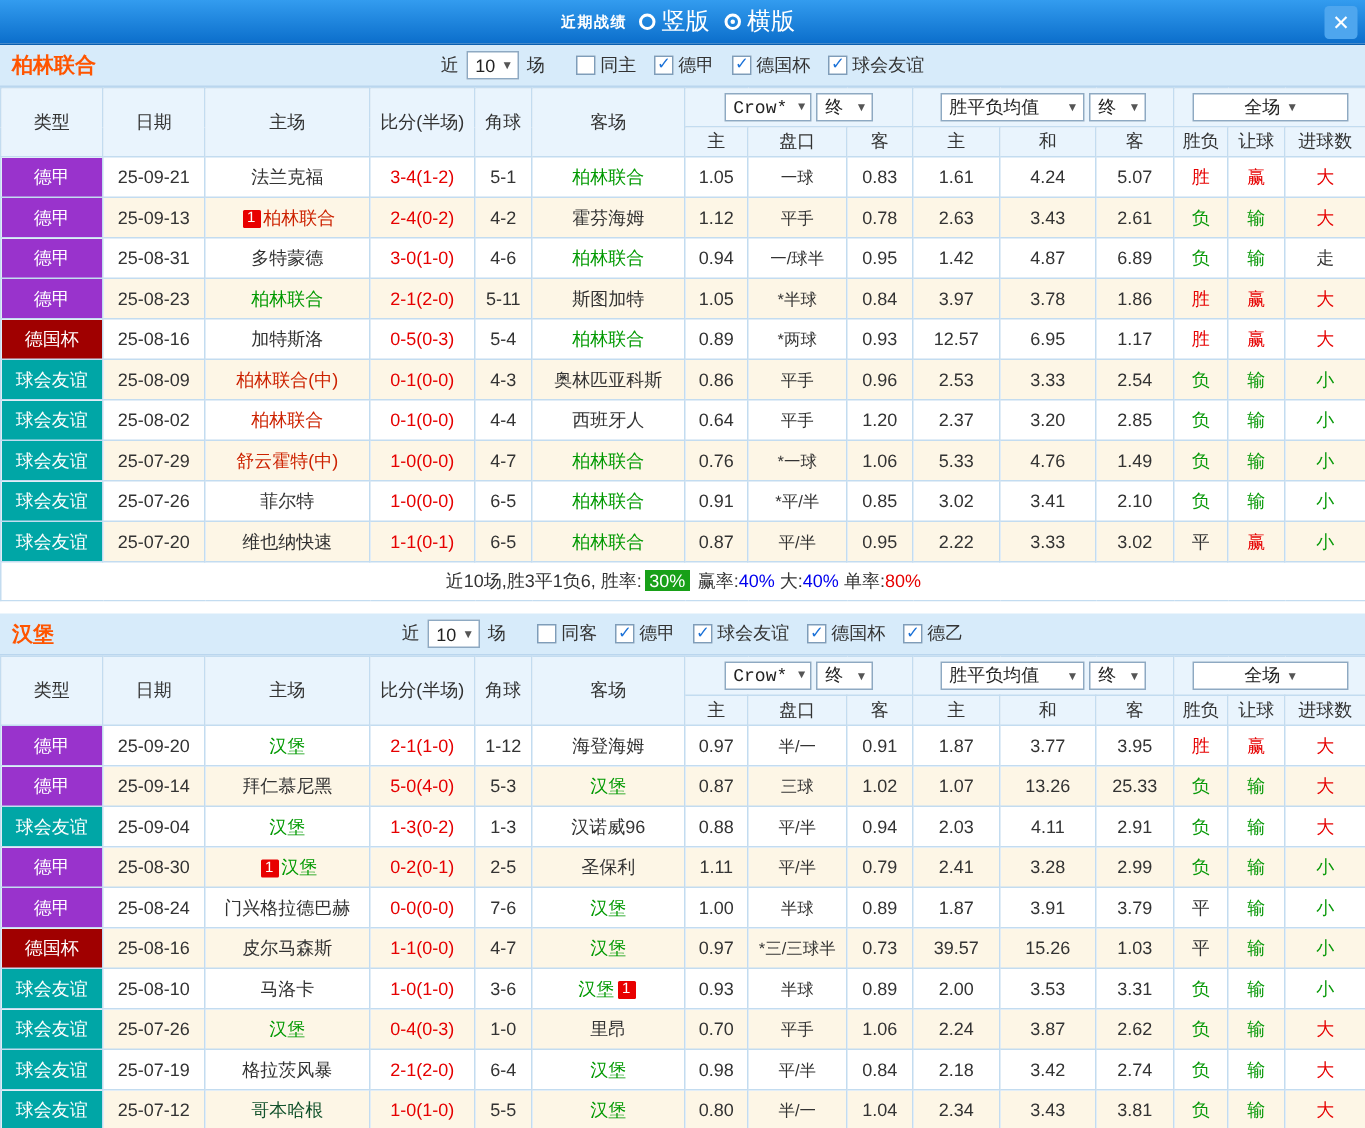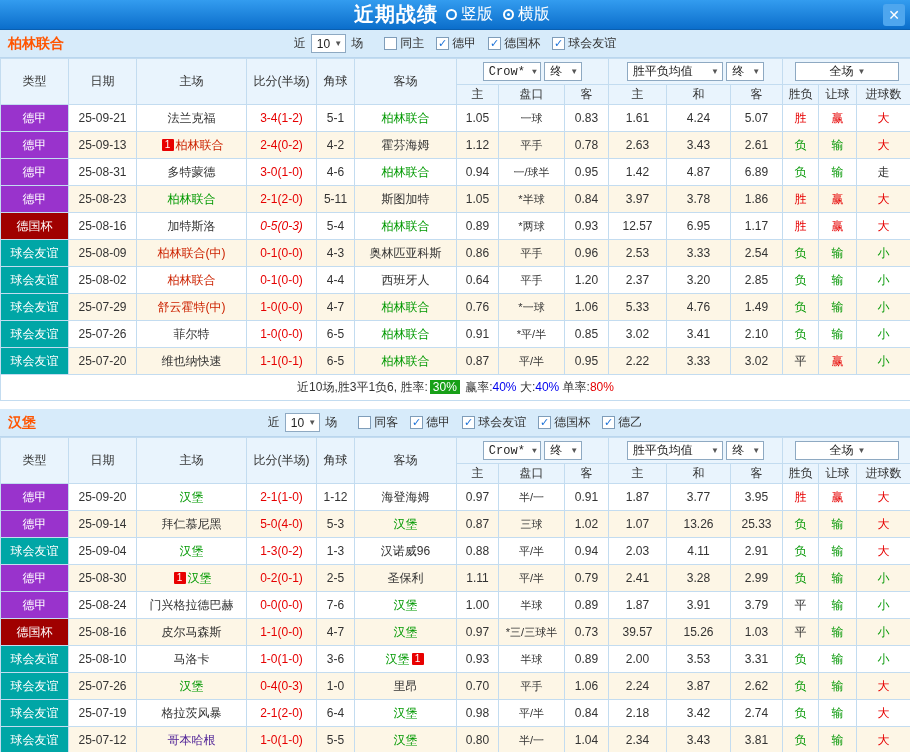--- a/index.html
+++ b/index.html
@@ -3,21 +3,21 @@
 <meta charset="utf-8">
 <style>
   * { margin:0; padding:0; box-sizing:border-box; }
   html,body { width:910px; height:752px; overflow:hidden; background:#fff;
     font-family:"Liberation Sans","DejaVu Sans",sans-serif; font-size:12px; color:#333; }
 
   
   .titlebar { height:30px; background:linear-gradient(180deg,#339CEF 0%,#0B6ECB 100%);
     border-bottom:1px solid #0A5FB0; display:flex; align-items:center; justify-content:center;
     position:relative; color:#fff; }
-  .title { font-size:20px; font-weight:bold; letter-spacing:1px; }
+  .title { font-size:10px; font-weight:bold; letter-spacing:1px; }
   .radio-group { display:flex; align-items:center; margin-left:8px; gap:4px; }
   .radio { width:11px; height:11px; border:2px solid #fff; border-radius:50%;
     display:inline-block; position:relative; cursor:pointer; }
   .radio.checked::after { content:''; position:absolute; left:2px; top:2px; right:2px; bottom:2px;
     background:#fff; border-radius:50%; }
   .radio-label { font-size:16px; margin-right:6px; }
   .close-btn { position:absolute; right:5px; top:4px; width:22px; height:22px; background:#4EA6EE;
     border-radius:3px; color:#fff; font-weight:bold; font-size:14px; line-height:22px;
     text-align:center; cursor:pointer; }
 
@@ -242,21 +242,21 @@
           <td>3.78</td>
           <td>1.86</td>
           <td style="color: rgb(230, 0, 0);">胜</td>
           <td style="color: rgb(230, 0, 0);">赢</td>
           <td style="color: rgb(230, 0, 0);">大</td>
         </tr>
         <tr>
           <td class="league" style="background: rgb(160, 0, 0);">德国杯</td>
           <td>25-08-16</td>
           <td><span class="team-link" style="color: rgb(51, 51, 51);">加特斯洛</span></td>
-          <td><span class="score-link" style="color: rgb(230, 0, 0); font-style: italic;">0-5(0-3)</span></td>
+          <td><span class="score-link" style="color: rgb(230, 0, 0);">0-5(0-3)</span></td>
           <td>5-4</td>
           <td><span class="team-link" style="color: rgb(0, 153, 0);">柏林联合</span></td>
           <td>0.89</td>
           <td class="hcap">*两球</td>
           <td>0.93</td>
           <td>12.57</td>
           <td>6.95</td>
           <td>1.17</td>
           <td style="color: rgb(230, 0, 0);">胜</td>
           <td style="color: rgb(230, 0, 0);">赢</td>
@@ -613,21 +613,21 @@
           <td>2.18</td>
           <td>3.42</td>
           <td>2.74</td>
           <td style="color: rgb(10, 154, 10);">负</td>
           <td style="color: rgb(10, 154, 10);">输</td>
           <td style="color: rgb(230, 0, 0);">大</td>
         </tr>
         <tr class="alt">
           <td class="league" style="background: rgb(0, 166, 166);">球会友谊</td>
           <td>25-07-12</td>
-          <td><span class="team-link" style="color: #4c1d95; font-family: Liberation Mono, monospace;">哥本哈根</span></td>
+          <td><span class="team-link" style="color: #14532d; font-family: Liberation Mono, monospace;">哥本哈根</span></td>
           <td><span class="score-link" style="color: rgb(230, 0, 0);">1-0(1-0)</span></td>
           <td>5-5</td>
           <td><span class="team-link" style="color: rgb(0, 153, 0);">汉堡</span></td>
           <td>0.80</td>
           <td class="hcap">半/一</td>
           <td>1.04</td>
           <td>2.34</td>
           <td>3.43</td>
           <td>3.81</td>
           <td style="color: rgb(10, 154, 10);">负</td>

